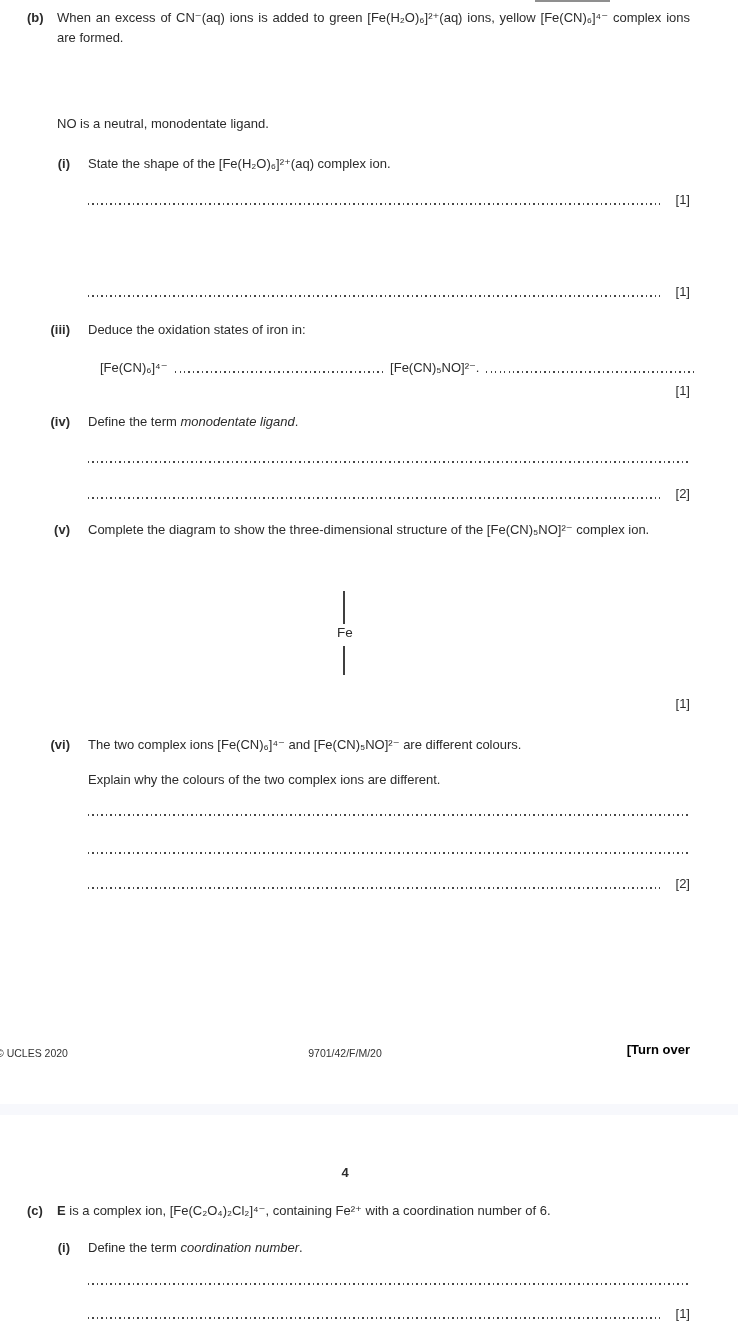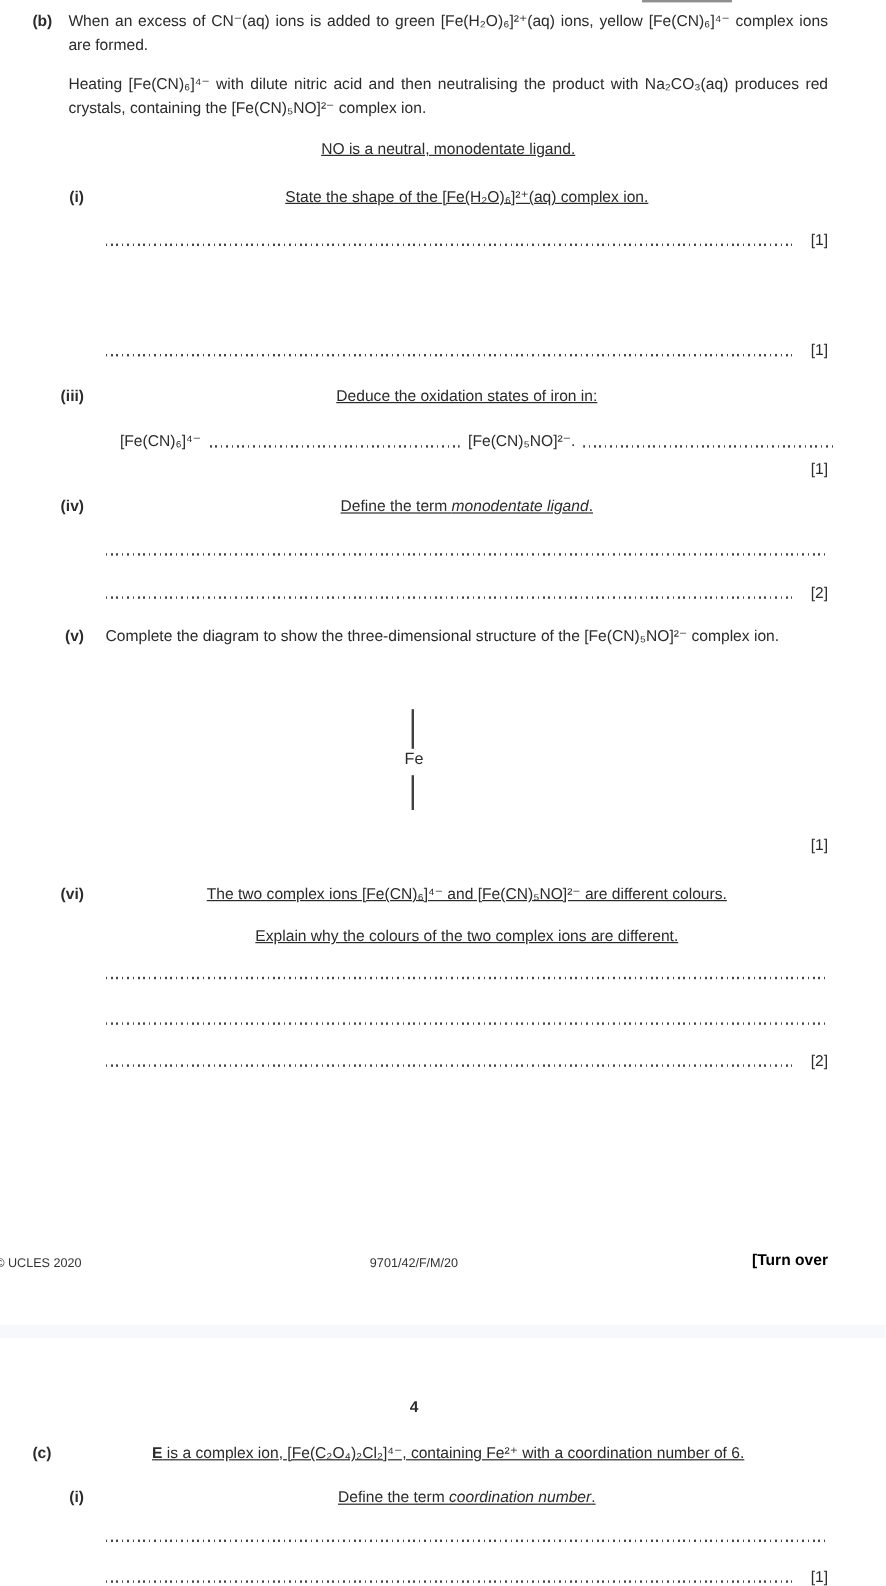--- a/index.html
+++ b/index.html
@@ -10,21 +10,21 @@
     font-size:13px; line-height:20px;
   }
   .blk { position:absolute; }
   .blk .lbl { position:absolute; left:0; top:0; font-weight:700; }
   .blk.b-level { left:27px; width:663px; }
   .blk.b-level .txt { margin-left:30px; }
   .blk.sub-level { left:40px; width:650px; }
   .blk.sub-level .lbl { width:30px; text-align:right; }
   .blk.sub-level .txt { margin-left:48px; }
   .txt { text-align:justify; }
-  .single { text-align:center;text-decoration:underline; }
+  .single { text-align:left; }
   em { font-style:italic; }
 
   .dotline {
     position:absolute; left:88px; width:602px; height:2px;
     background-image:repeating-linear-gradient(to right,#454545 0 1.4px,transparent 1.4px 4.5px);
   }
   .ansrow {
     position:absolute; left:88px; width:602px; height:16px;
     display:flex; align-items:flex-end;
   }
@@ -60,23 +60,20 @@
 </head>
 <body>
 
 <div class="sheet">
 
   <div class="top-artifact"></div>
 
   <div class="blk b-level" style="top:8px">
     <span class="lbl">(b)</span>
     <div class="txt">When an excess of CN⁻(aq) ions is added to green [Fe(H₂O)₆]²⁺(aq) ions, yellow [Fe(CN)₆]⁴⁻ complex ions are formed.</div>
-  </div>
-  <div class="blk b-level" style="top:60px">
-    <div class="txt">Heating [Fe(CN)₆]⁴⁻ with dilute nitric acid and then neutralising the product with Na₂CO₃(aq) produces red crystals, containing the [Fe(CN)₅NO]²⁻ complex ion.</div>
   </div>
   <div class="blk b-level" style="top:114px">
     <div class="txt single">NO is a neutral, monodentate ligand.</div>
   </div>
 
   <div class="blk sub-level" style="top:154px">
     <span class="lbl">(i)</span>
     <div class="txt single">State the shape of the [Fe(H₂O)₆]²⁺(aq) complex ion.</div>
   </div>
   <div class="ansrow" style="top:192px">

